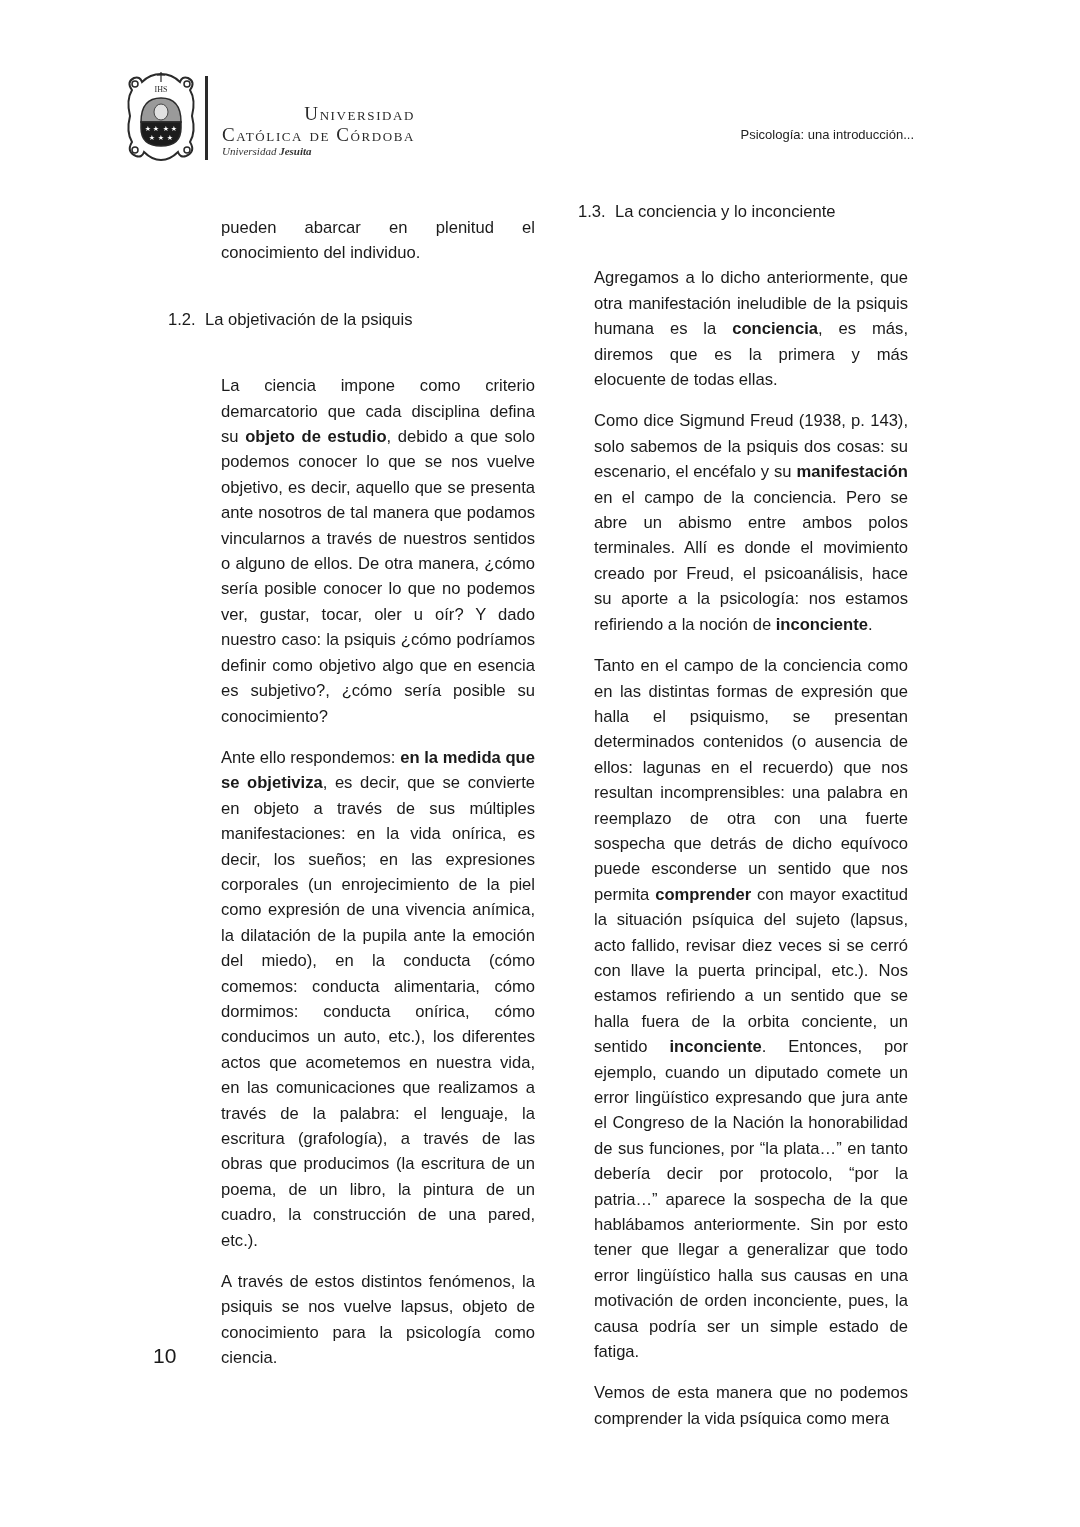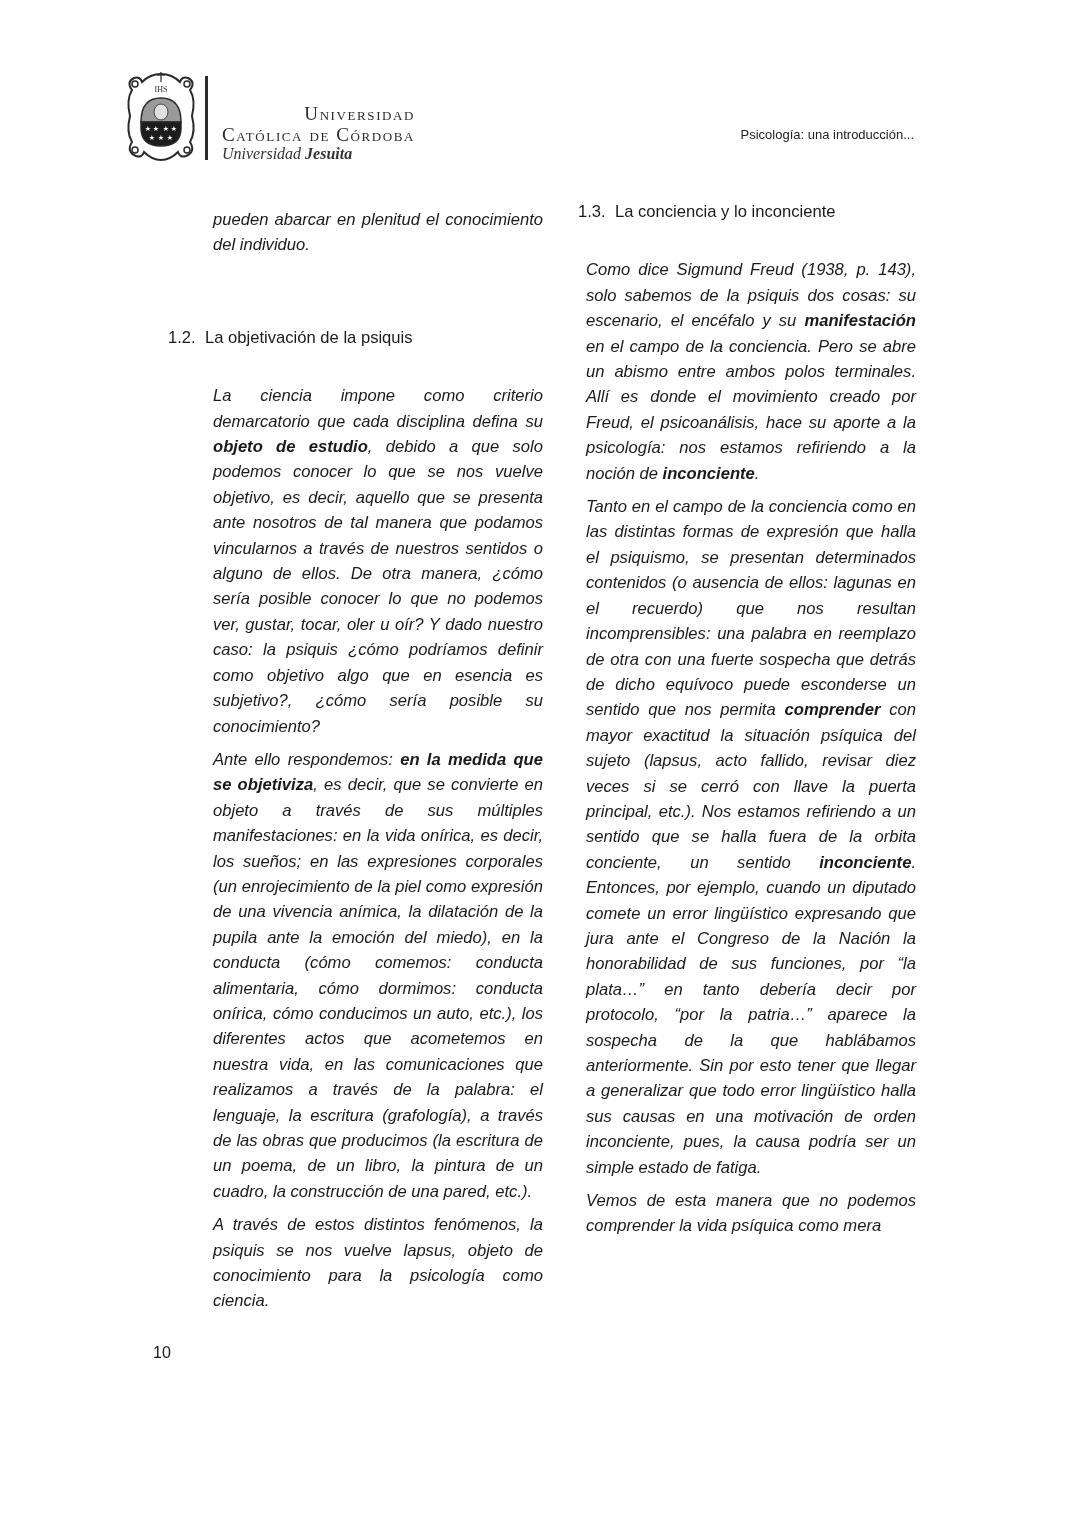--- a/index.html
+++ b/index.html
@@ -3,34 +3,34 @@
 <meta charset="utf-8">
 <style>
   html, body { margin:0; padding:0; background:#ffffff; }
   body { width:1080px; height:1527px; position:relative; overflow:hidden; font-family:"Liberation Sans", sans-serif; color:#1a1a1a; }
 
   .header { position:absolute; left:0; top:0; width:1080px; height:190px;text-align:right; }
   .crest { position:absolute; left:124px; top:70px; width:74px; height:94px; }
   .vrule { position:absolute; left:205px; top:76px; width:3px; height:84px; background:#2a2a2a; }
   .uni-name { position:absolute; left:222px; top:103px; font-family:"Liberation Serif", serif; color:#2a2a2a; font-size:19px; letter-spacing:1.6px; line-height:21px; }
   .uni-name .l { font-variant:small-caps; display:block; }
-  .uni-sub { position:absolute; left:222px; top:145px; font-family:"Liberation Serif", serif; font-style:italic; font-size:16px; color:#333; }
+  .uni-sub { position:absolute; left:222px; top:145px; font-family:"Liberation Serif", serif; font-style:italic; font-size:11px; color:#333; }
   .uni-sub b { font-weight:bold; }
   .running-head { position:absolute; right:166px; top:127px; font-size:13px; color:#222; }
 
   .col { position:absolute; top:199px; width:346px; font-size:16.6px; line-height:25.4px; text-align:justify; }
   .col-left { left:205px; }
   .col-right { left:578px; }
-  .col p { margin:8px;font-style:italic; }
+  .col p { margin:16px; }
   .heading { font-weight:normal; font-size:16.6px; line-height:25.4px; margin:0; }
-  .heading-left { position:relative; left:-37px;margin-top:34px; }
+  .heading-left { position:relative; left:-37px; }
   .num { display:inline-block; width:37px; }
   .gap1 { height:25px; }
   b { font-weight:bold; }
-  .page-num { position:absolute; left:153px; top:1344px; font-size:16px; }
+  .page-num { position:absolute; left:153px; top:1344px; font-size:21px; }
 </style>
 </head>
 <body>
 
 <div class="header">
   <svg class="crest" viewBox="0 0 74 94">
     <path d="M8 20 Q2 12 10 8 Q16 6 18 12 Q26 4 37 4 Q48 4 56 12 Q58 6 64 8 Q72 12 66 20 Q72 30 68 46 Q72 62 66 72 Q72 82 62 86 Q56 88 54 82 Q46 90 37 90 Q28 90 20 82 Q18 88 12 86 Q2 82 8 72 Q2 62 6 46 Q2 30 8 20 Z" fill="none" stroke="#2a2a2a" stroke-width="2"></path>
     <circle cx="11" cy="14" r="3" fill="none" stroke="#2a2a2a" stroke-width="1.5"></circle>
     <circle cx="63" cy="14" r="3" fill="none" stroke="#2a2a2a" stroke-width="1.5"></circle>
     <circle cx="11" cy="80" r="3" fill="none" stroke="#2a2a2a" stroke-width="1.5"></circle>
@@ -78,20 +78,23 @@
   </p>
   <p>A través de estos distintos fenómenos, la psiquis se nos vuelve lapsus, objeto de conocimiento para la psicología como ciencia.</p>
 </div>
 
 <div class="col col-right">
   <h2 class="heading">
     <span class="num">1.3.</span><span>La conciencia y lo inconciente</span>
   </h2>
   <div class="gap1"></div>
   <p>
+    <span>Agregamos a lo dicho anteriormente, que otra manifestación ineludible de la psiquis humana es la </span><b>conciencia</b><span>, es más, diremos que es la primera y más elocuente de todas ellas.</span>
+  </p>
+  <p>
     <span>Como dice Sigmund Freud (1938, p. 143), solo sabemos de la psiquis dos cosas: su escenario, el encéfalo y su </span><b>manifestación</b><span> en el campo de la conciencia. Pero se abre un abismo entre ambos polos terminales. Allí es donde el movimiento creado por Freud, el psicoanálisis, hace su aporte a la psicología: nos estamos refiriendo a la noción de </span><b>inconciente</b><span>.</span>
   </p>
   <p>
     <span>Tanto en el campo de la conciencia como en las distintas formas de expresión que halla el psiquismo, se presentan determinados contenidos (o ausencia de ellos: lagunas en el recuerdo) que nos resultan incomprensibles: una palabra en reemplazo de otra con una fuerte sospecha que detrás de dicho equívoco puede esconderse un sentido que nos permita </span><b>comprender</b><span> con mayor exactitud la situación psíquica del sujeto (lapsus, acto fallido, revisar diez veces si se cerró con llave la puerta principal, etc.). Nos estamos refiriendo a un sentido que se halla fuera de la orbita conciente, un sentido </span><b>inconciente</b><span>. Entonces, por ejemplo, cuando un diputado comete un error lingüístico expresando que jura ante el Congreso de la Nación la honorabilidad de sus funciones, por “la plata…” en tanto debería decir por protocolo, “por la patria…” aparece la sospecha de la que hablábamos anteriormente. Sin por esto tener que llegar a generalizar que todo error lingüístico halla sus causas en una motivación de orden inconciente, pues, la causa podría ser un simple estado de fatiga.</span>
   </p>
   <p>Vemos de esta manera que no podemos comprender la vida psíquica como mera</p>
 </div>
 
 <div class="page-num">10</div>
 

